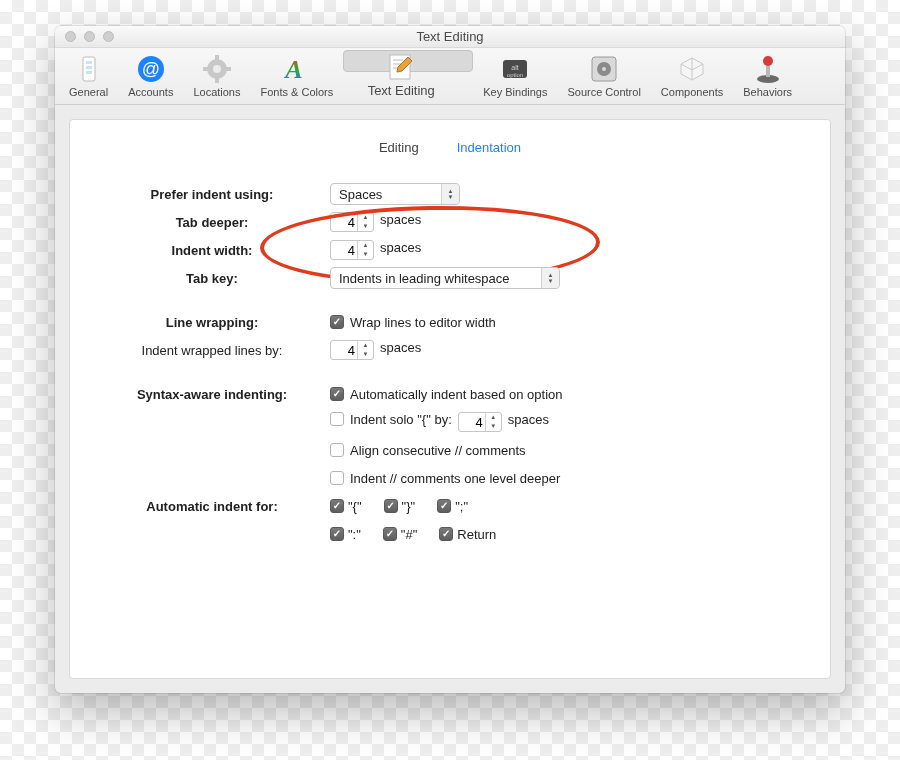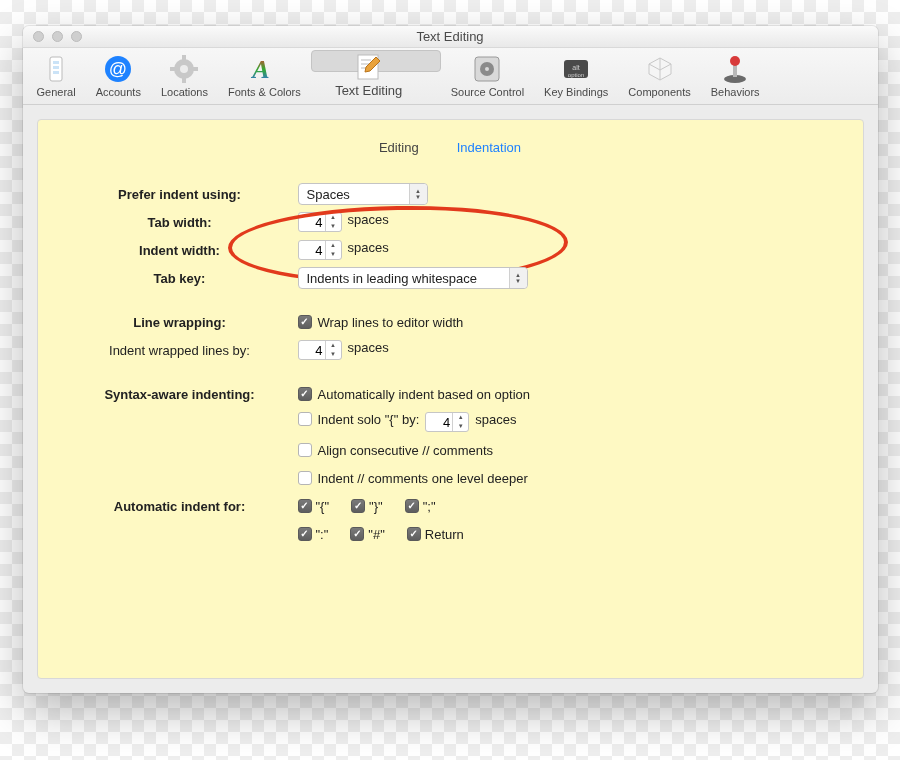--- a/index.html
+++ b/index.html
@@ -1,31 +1,31 @@
 <!DOCTYPE html>
 <html><head>
 <meta charset="utf-8">
 <style>
   *{box-sizing:border-box;margin:0;padding:0;-webkit-font-smoothing:antialiased}
   body{width:900px;height:760px;font-family:-apple-system,"Helvetica Neue",Arial,sans-serif;font-size:13px;color:#222;
        background-image:linear-gradient(45deg,#eee 25%,transparent 25%,transparent 75%,#eee 75%),
        linear-gradient(45deg,#eee 25%,transparent 25%,transparent 75%,#eee 75%);
        background-size:24px 24px;background-position:0 0,12px 12px;background-color:#fff;
        display:flex;align-items:flex-start;justify-content:center;padding-top:26px}
-  .window{width:855px;background:#ececec;border-radius:6px;box-shadow:0 18px 45px rgba(0,0,0,.28),0 0 0 1px rgba(0,0,0,.08)}
+  .window{width:790px;background:#ececec;border-radius:6px;box-shadow:0 18px 45px rgba(0,0,0,.28),0 0 0 1px rgba(0,0,0,.08)}
   .titlebar{height:22px;display:flex;align-items:center;position:relative;border-bottom:1px solid #d9d9d9;
             background:linear-gradient(#fafafa,#e9e9e9);border-radius:6px 6px 0 0}
   .lights{position:absolute;left:10px;top:5px;display:flex;gap:8px}
   .light{width:11px;height:11px;border-radius:50%;background:#cfcfcf;border:1px solid #bcbcbc}
   .title{flex:1;text-align:center;font-size:13px;color:#4a4a4a}
   .toolbar{display:flex;background:linear-gradient(#f7f7f7,#ececec);border-bottom:1px solid #cfcfcf;padding:2px 4px 0}
   .tb{display:flex;flex-direction:column;align-items:center;padding:4px 10px 6px;font-size:11px;color:#494949;border-radius:4px}
   .tb.sel{background:#d9d9d9}
   .tb .ic{width:30px;height:30px;display:flex;align-items:center;justify-content:center;margin-bottom:2px}
-  .content{background:#fef9c3;margin:14px;border:1px solid #d8d8d8;border-radius:4px;padding:14px 30px 26px;min-height:560px;position:relative}
+  .content{background:#ffffff;margin:14px;border:1px solid #d8d8d8;border-radius:4px;padding:14px 30px 26px;min-height:560px;position:relative}
   .subtabs{display:flex;justify-content:center;gap:34px;font-size:13px;color:#444;padding:4px 0 20px}
   .subtabs span{padding:2px 2px 6px}
   .subtabs .on{color:#1e82ff}
   .row{display:flex;align-items:center;min-height:26px;margin-bottom:2px}
   .lbl{width:230px;text-align:center;padding-right:6px;color:#222}
   .lbl.b{font-weight:600}
   .ctl{display:flex;gap:6px;flex-wrap:wrap}
   .sel{height:22px;background:#fff;border:1px solid #c4c4c4;border-radius:4px;display:flex;align-items:center;padding:0 22px 0 8px;
        position:relative;min-width:130px;font-size:13px}
   .sel.w{min-width:230px}
@@ -114,36 +114,36 @@
             <rect x="4" y="4" width="20" height="24" fill="#fff" stroke="#bbb"></rect>
             <path d="M7 9h10M7 13h10M7 17h7" stroke="#bbb" stroke-width="1"></path>
             <path d="M22 6l4 4-10 10-5 1 1-5z" fill="#e9a23b" stroke="#b9741b"></path>
           </svg>
         </div>
       <span>Text Editing</span>
       </div>
     <div class="tb">
       <div class="ic">
           <svg width="30" height="30">
+            <rect x="3" y="6" width="24" height="18" rx="3" fill="#4a4a4a"></rect>
+            <text x="15" y="16" font-size="7" fill="#cfcfcf" text-anchor="middle">alt</text>
+            <text x="15" y="23" font-size="6" fill="#cfcfcf" text-anchor="middle">option</text>
+          </svg>
+        </div>
+      <span>Key Bindings</span>
+      </div>
+    <div class="tb">
+      <div class="ic">
+          <svg width="30" height="30">
             <rect x="3" y="3" width="24" height="24" rx="3" fill="#d9d9d9" stroke="#9a9a9a"></rect>
             <circle cx="15" cy="15" r="7" fill="#8a8a8a"></circle>
             <circle cx="15" cy="15" r="2" fill="#d9d9d9"></circle>
           </svg>
         </div>
       <span>Source Control</span>
-      </div>
-    <div class="tb">
-      <div class="ic">
-          <svg width="30" height="30">
-            <rect x="3" y="6" width="24" height="18" rx="3" fill="#4a4a4a"></rect>
-            <text x="15" y="16" font-size="7" fill="#cfcfcf" text-anchor="middle">alt</text>
-            <text x="15" y="23" font-size="6" fill="#cfcfcf" text-anchor="middle">option</text>
-          </svg>
-        </div>
-      <span>Key Bindings</span>
       </div>
     <div class="tb">
       <div class="ic">
           <svg width="30" height="30">
             <path d="M15 4l11 6v10l-11 6-11-6V10z" fill="#f5f5f5" stroke="#c8c8c8"></path>
             <path d="M15 4v22M4 10l11 6 11-6" stroke="#c8c8c8" fill="none"></path>
           </svg>
         </div>
       <span>Components</span>
       </div>
@@ -171,21 +171,21 @@
       <div class="lbl b">Prefer indent using:</div>
       <div class="ctl">
         <div class="sel">
           <span>Spaces</span>
           <span class="arrs">▲<br>▼</span>
         </div>
       </div>
     </div>
 
     <div class="row">
-      <div class="lbl b">Tab width:</div>
+      <div class="lbl b">Tab deeper:</div>
       <div class="ctl">
         <div class="num">
           <input value="4" style="">
           <span class="st">
               <b>▲</b>
               <b>▼</b>
             </span>
         </div>
         <span>spaces</span>
       </div>

